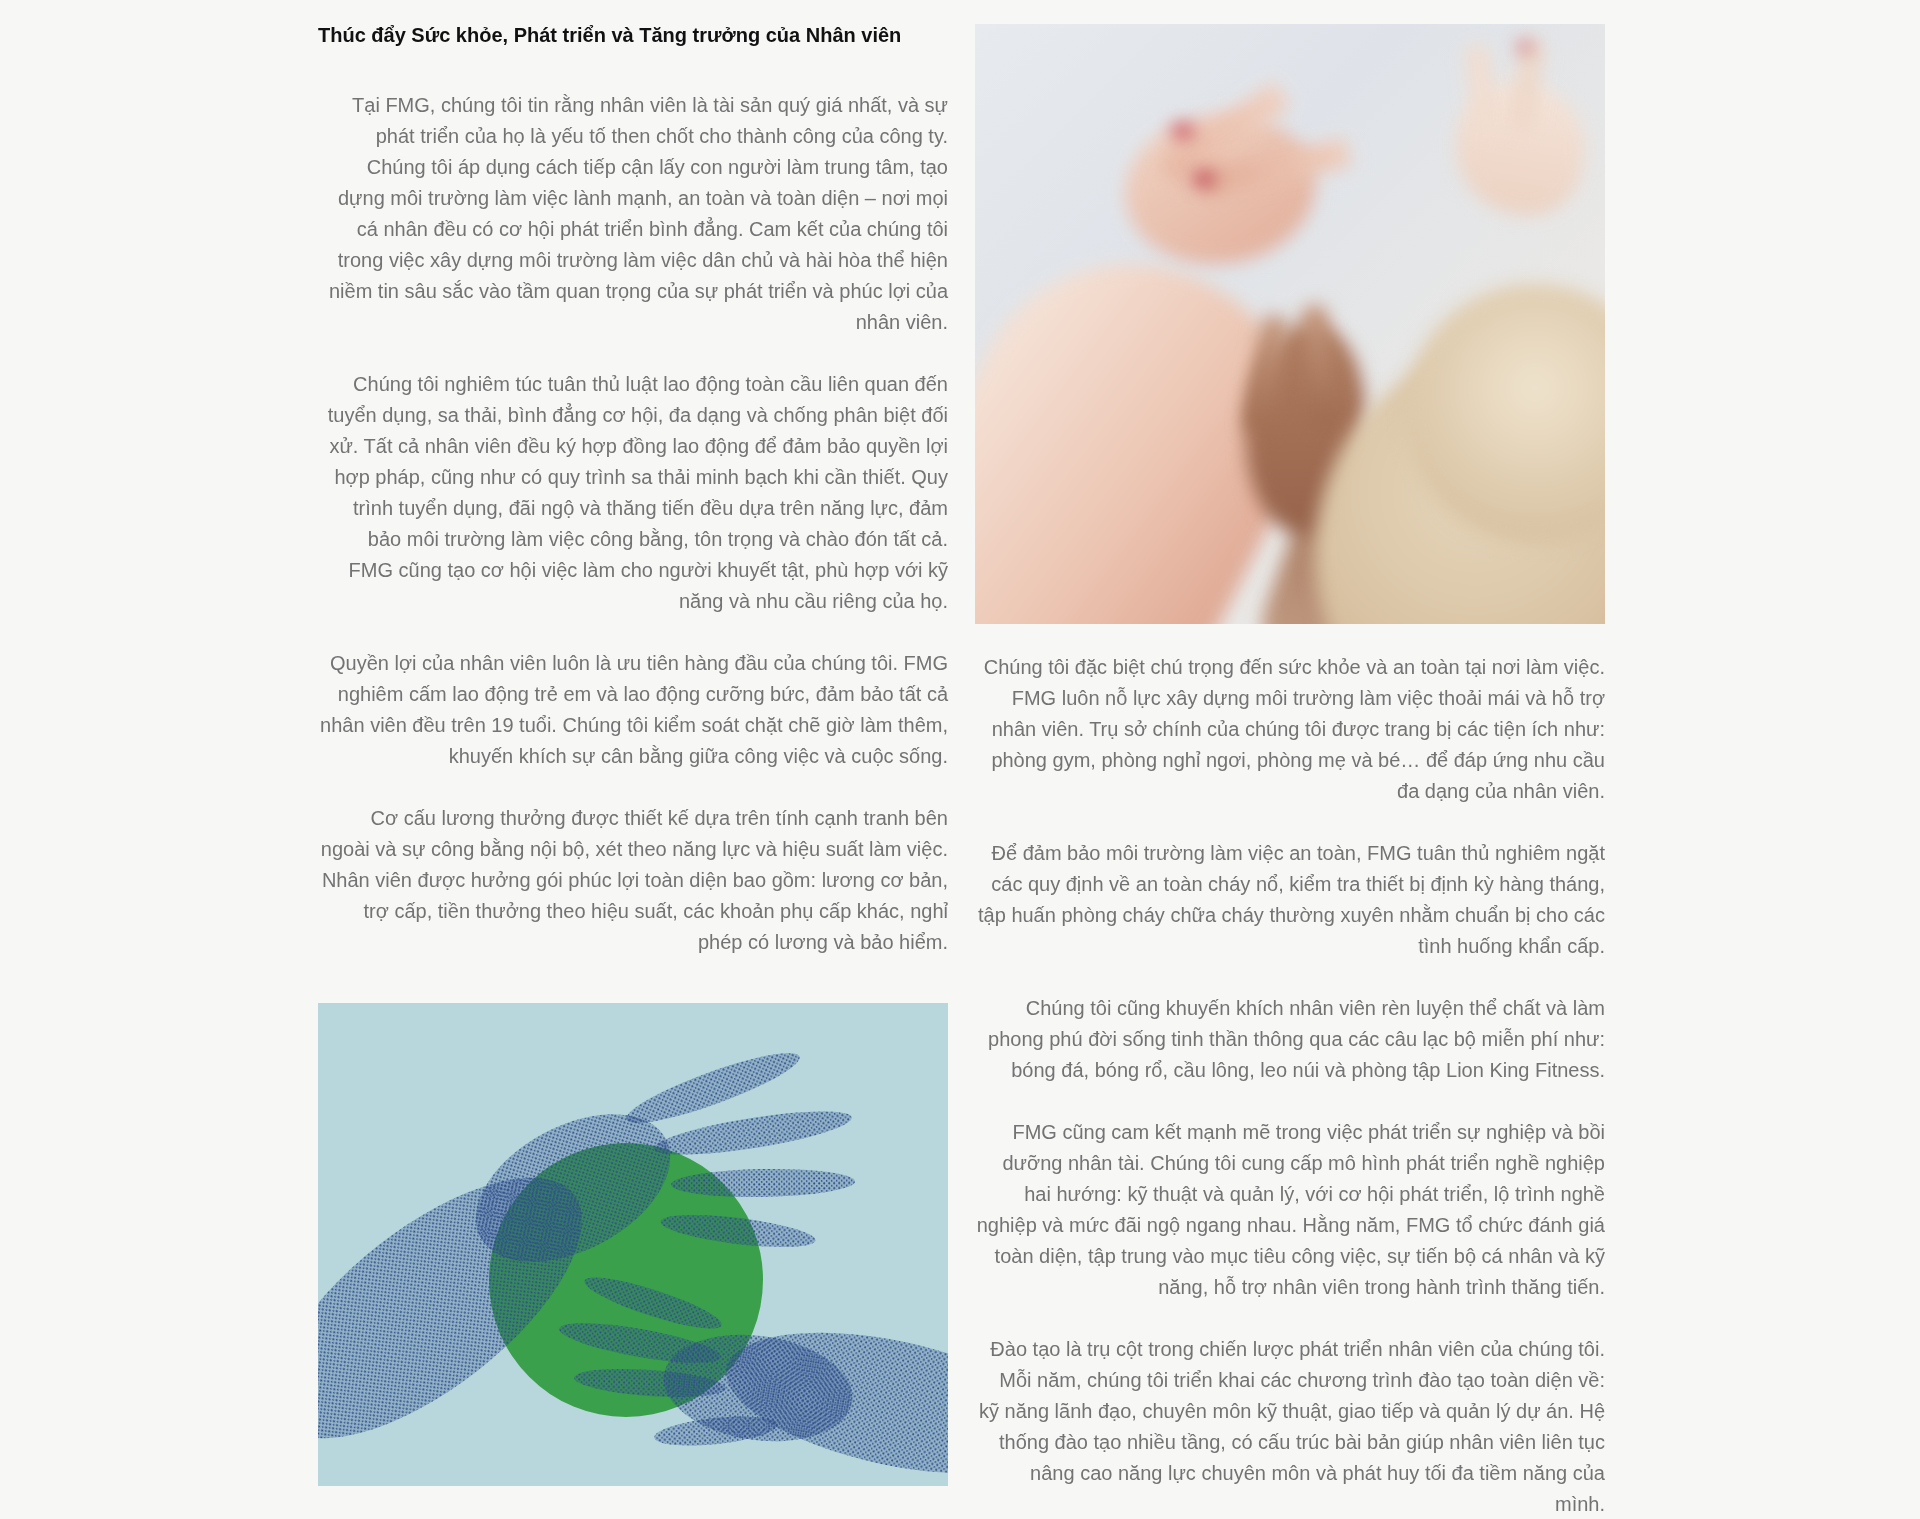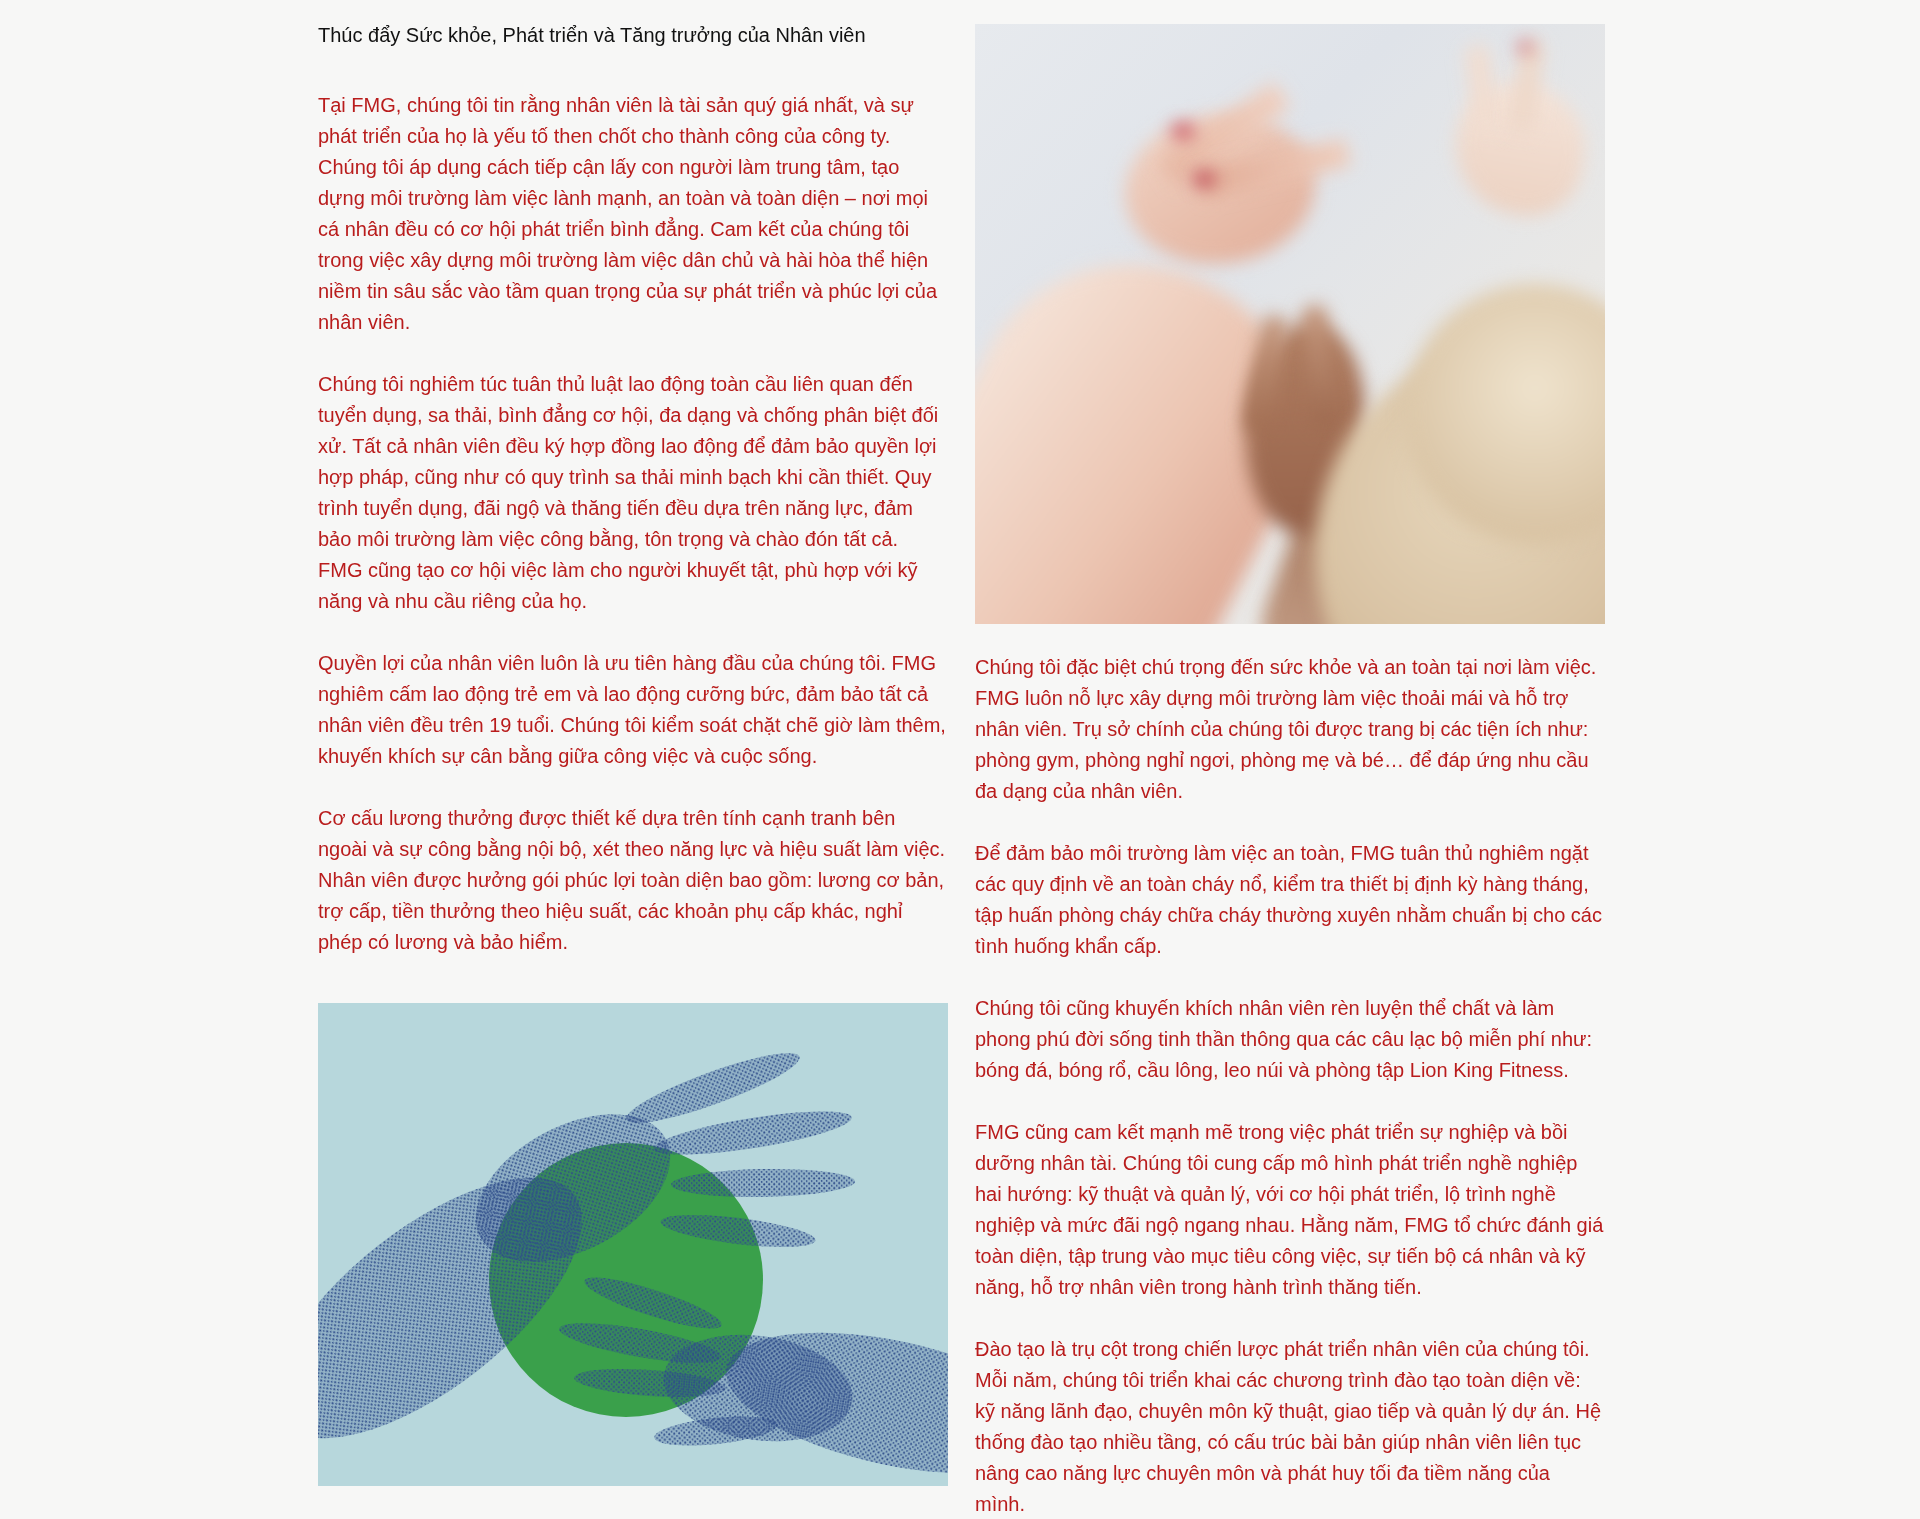--- a/index.html
+++ b/index.html
@@ -9,26 +9,26 @@
     font-family:"Liberation Sans","DejaVu Sans",sans-serif;
     color:#1b1b1b;
   }
   .content{
     display:flex;
     padding:20px 315px 0 318px;
     gap:27px;
   }
   .col{flex:0 0 630px;width:630px;}
   h1.heading{
-    font-size:20px;line-height:26px;font-weight:normal;color:#111;
+    font-size:20px;line-height:26px;font-weight:bold;color:#111;
     margin:2px 0 42px 0;
   }
   p.para{
     font-size:20px;line-height:31px;margin:0 0 31px 0;
-    text-align:left;color:#b91c1c;
+    text-align:right;color:#737373;
   }
   
   .photo{
     position:relative;width:630px;height:600px;overflow:hidden;
     background:linear-gradient(135deg,#e7eaee 0%,#dfe3e9 35%,#e9e8e6 70%,#efedea 100%);
     margin:4px 0 28px 0;
   }
   .photo .blob{position:absolute;filter:blur(9px);}
   .ph-arm{
     left:-60px;top:230px;width:330px;height:560px;border-radius:160px;

